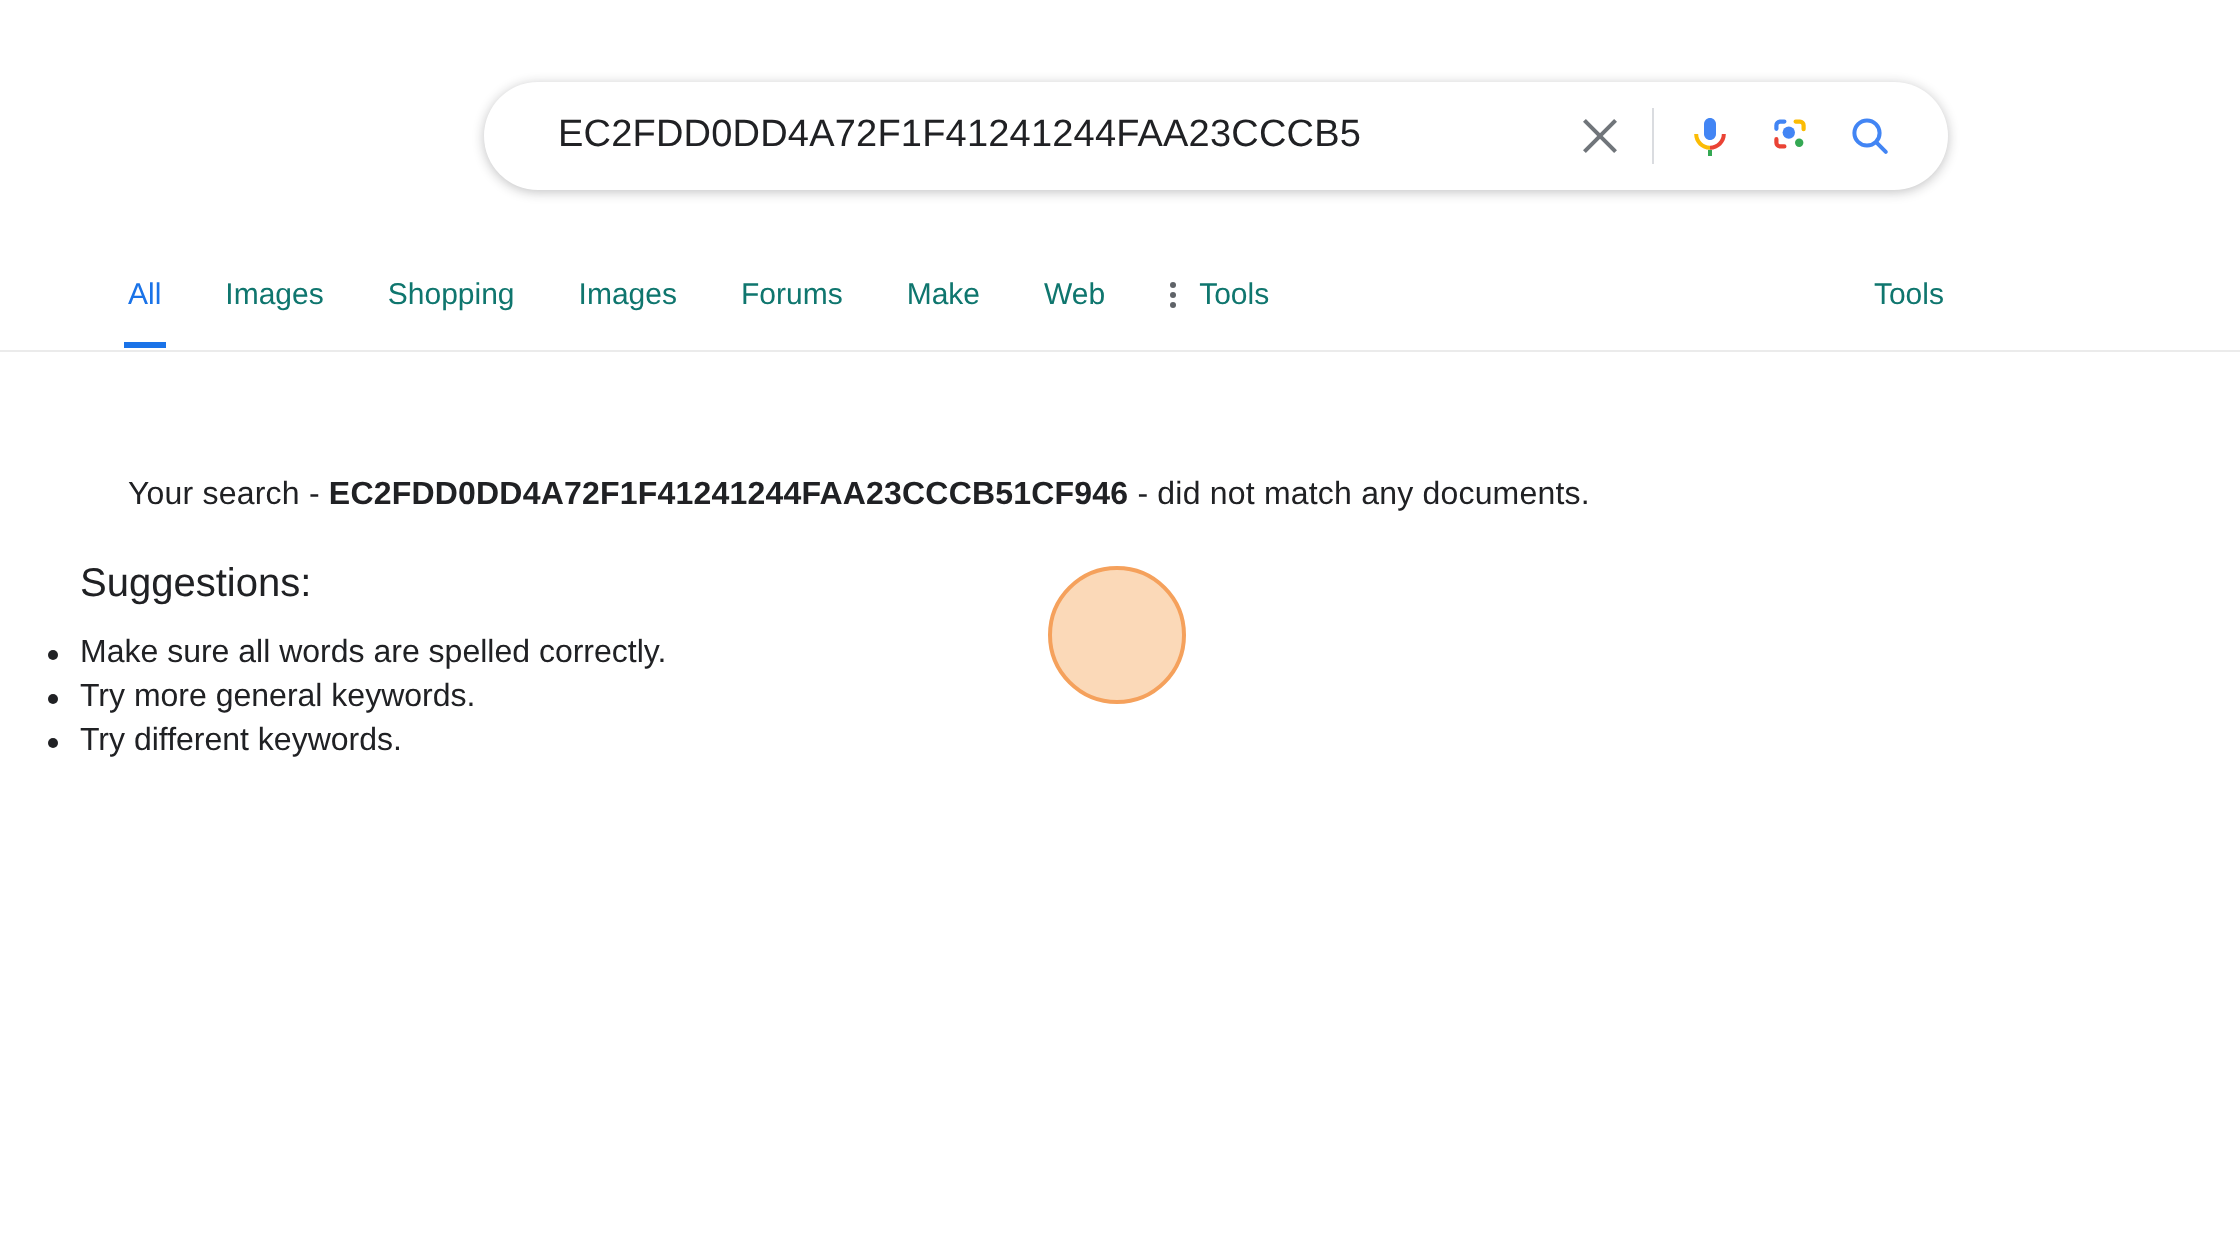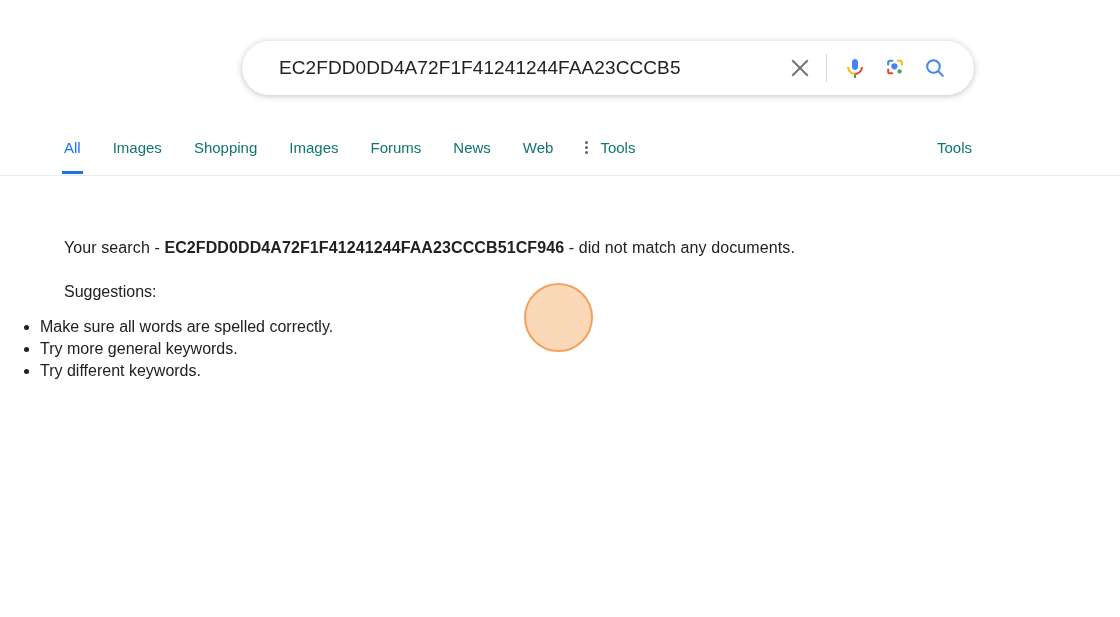--- a/index.html
+++ b/index.html
@@ -194,23 +194,23 @@
     font-size: 16px;
     color: #202124;
     line-height: 20px;
     letter-spacing: 0.1px;
   }
   .no-results .q {
     font-weight: bold;
     color: #202124;
   }
   .suggestions-title {
-    padding-left: 64px;
+    padding-left: 40px;
     padding-top: 24px;
-    font-size: 16px;
+    font-size: 20px;
     color: #202124;
     line-height: 20px;
   }
   ul.suggestions {
     margin: 14px 0 0 0;
     list-style: none;
   }
   ul.suggestions li {
     position: relative;
     font-size: 16px;
@@ -302,21 +302,21 @@
     <div class="tab">
       <span>Shopping</span>
     </div>
     <div class="tab">
       <span>Images</span>
     </div>
     <div class="tab">
       <span>Forums</span>
     </div>
     <div class="tab">
-      <span>News</span>
+      <span>Make</span>
     </div>
     <div class="tab">
       <span>Web</span>
     </div>
     <div class="tab">
       <span class="dots-icon">
           <i></i>
           <i></i>
           <i></i>
         </span>

